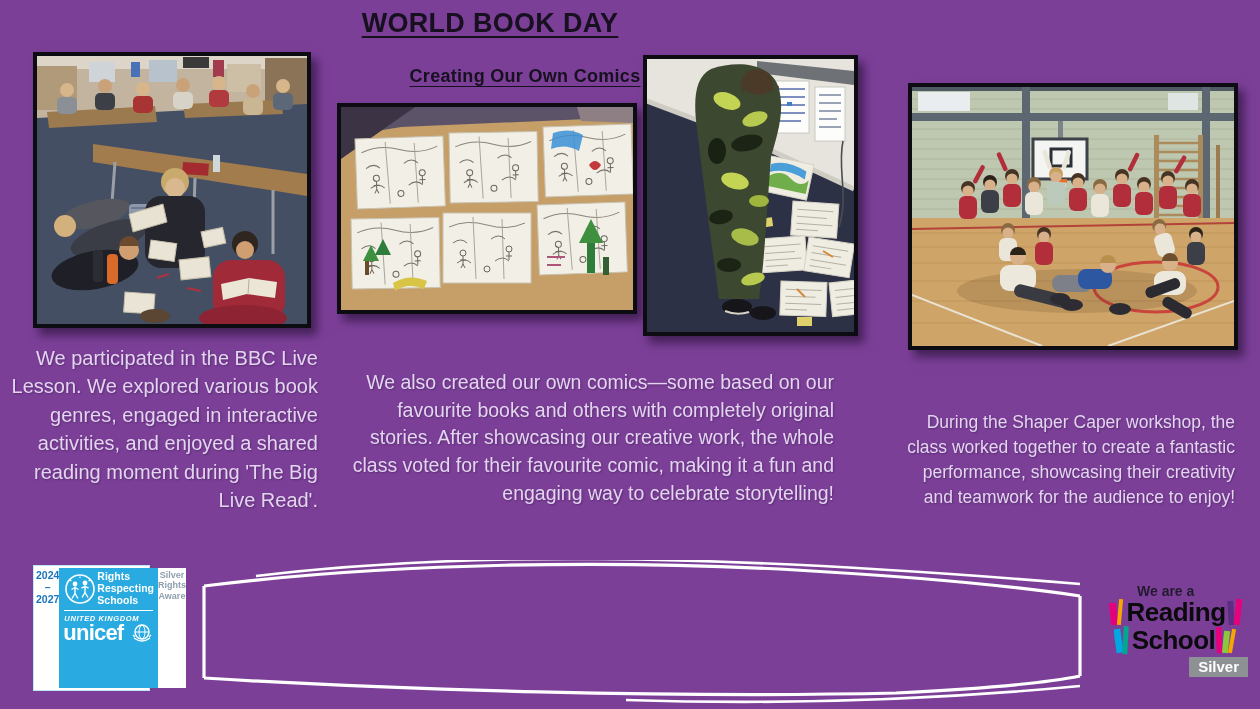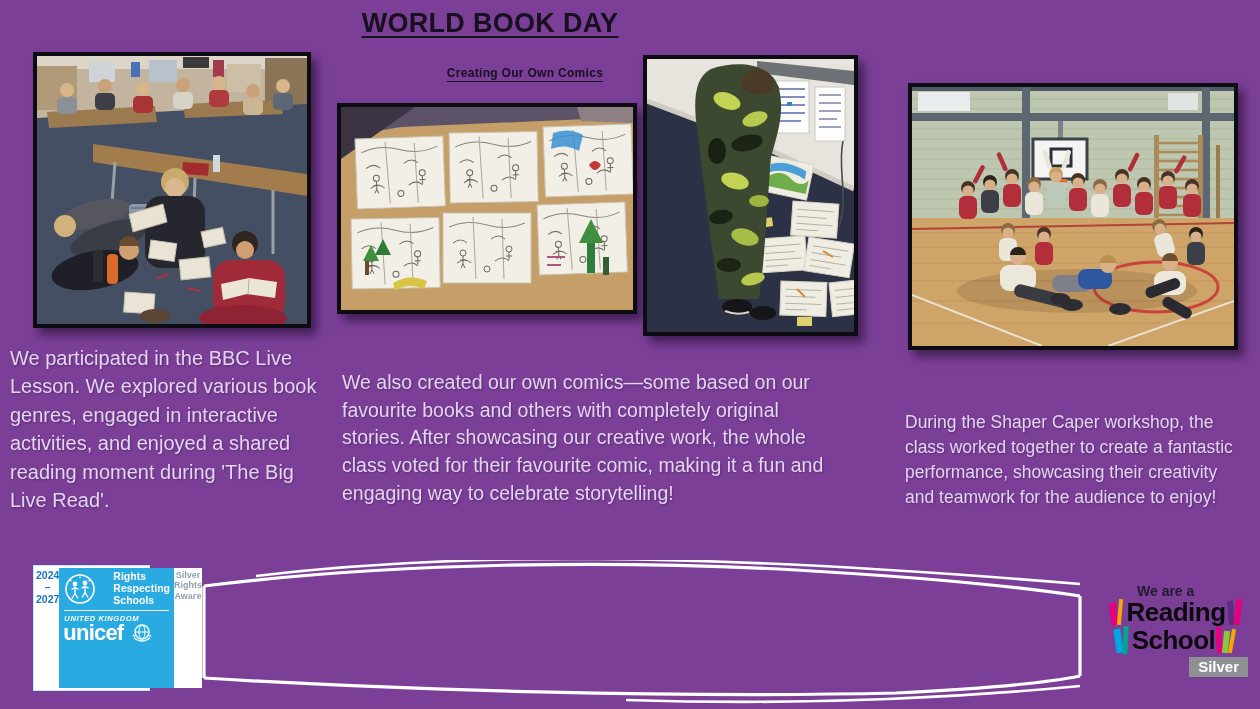--- a/index.html
+++ b/index.html
@@ -4,39 +4,39 @@
 <style>
   html,body{margin:0;padding:0;}
   body{width:1260px;height:709px;overflow:hidden;font-family:"Liberation Sans",sans-serif;}
   .slide{position:relative;width:1260px;height:709px;background:#7c3f98;overflow:hidden;}
 
   .section-title{position:absolute;text-align:center;color:#17101f;font-weight:700;
     text-decoration:underline;text-underline-offset:4px;letter-spacing:.3px;}
   .title-sm{font-size:18px;font-weight:600;}
   .title-lg{font-size:27px;}
 
-  .body-text{position:absolute;text-align:left;color:#e3d5f0;
+  .body-text{position:absolute;text-align:right;color:#e3d5f0;
     text-shadow:1px 1px 2px rgba(25,8,40,.35);}
 
   .photo{position:absolute;box-sizing:border-box;border:4px solid #0c0c12;
     box-shadow:6px 7px 9px rgba(20,8,35,.55);background:#777;}
   .photo svg{display:block;width:100%;height:100%;}
 
   .banner-svg{position:absolute;left:196px;top:560px;width:892px;height:148px;}
   .banner-text{position:absolute;left:230px;top:602px;width:824px;text-align:center;
     color:#ffffff;font-size:43px;font-weight:700;letter-spacing:.5px;
     text-shadow:2px 3px 3px rgba(20,5,30,.4);}
 
   
   .unicef{position:absolute;left:33px;top:565px;width:117px;height:126px;background:#ffffff;
     border:1px solid #bfe6f6;box-sizing:border-box;padding:2px;display:flex;flex-direction:row;}
   .unicef-years{background:#fff;color:#1b75bc;font-weight:700;font-size:10.5px;text-align:center;
     padding:1px 0 2px;}
   .unicef-main{background:#29abe2;color:#fff;flex:1;padding:3px 4px 1px;display:flex;flex-direction:column;}
-  .rrs-row{display:flex;align-items:center;gap:16px;}
+  .rrs-row{display:flex;align-items:center;gap:0;}
   .rrs-text{font-weight:700;font-size:10.5px;line-height:1.12;white-space:pre-line;}
   .unicef-div{border-top:1.5px solid #ffffff;margin:4px 1px 2px;}
   .unicef-country{font-size:7.5px;font-weight:600;letter-spacing:.6px;margin:1px 0 0 1px;font-style:italic;}
   .unicef-brand-row{display:flex;align-items:center;gap:8px;margin-top:-1px;}
   .unicef-wordmark{font-size:22px;font-weight:700;letter-spacing:-.8px;line-height:1;}
   .unicef-award{background:#fff;color:#8fa0ad;font-weight:700;font-size:9px;line-height:1.15;
     text-align:center;white-space:pre-line;padding:2px 0 2px;}
 
   
   .rs-logo{position:absolute;left:1100px;top:583px;width:152px;}
@@ -120,21 +120,21 @@
       <rect x="56" y="194" width="10" height="32" rx="3" fill="#2b2d33"></rect>
       <ellipse cx="118" cy="260" rx="15" ry="7" fill="#5a4632"></ellipse>
       <path d="M150 232 l14 3 M120 222 l12 -4" stroke="#b03040" stroke-width="2"></path>
     </svg>
   </div>
 
   <div class="body-text" style="left:10px;top:344px;width:308px;font-size:20px;line-height:1.42;">We participated in the BBC Live Lesson. We explored various book genres, engaged in interactive activities, and enjoyed a shared reading moment during 'The Big Live Read'.</div>
 
   <div class="section-title title-lg" style="left:340px;top:8px;width:300px;">WORLD BOOK DAY</div>
 
-  <div class="section-title title-sm" style="left:400px;top:66px;width:250px;font-size:12px;">Creating Our Own Comics</div>
+  <div class="section-title title-sm" style="left:400px;top:66px;width:250px;font-size:18px;">Creating Our Own Comics</div>
 
   <div class="photo" style="left:337px;top:103px;width:300px;height:211px;">
     <svg viewBox="0 0 292 203" preserveAspectRatio="none">
       <rect width="292" height="203" fill="#c59e68"></rect>
       <polygon points="0,0 292,0 292,10 60,20 0,30" fill="#5d5368"></polygon>
       <polygon points="0,0 74,0 0,52" fill="#3c3444"></polygon>
       <polygon points="236,0 292,0 292,16 240,14" fill="#8d7f84"></polygon>
       <defs>
         <g id="cs">
           <rect width="88" height="70" fill="#f2efe7" stroke="#c8c2b2"></rect>

